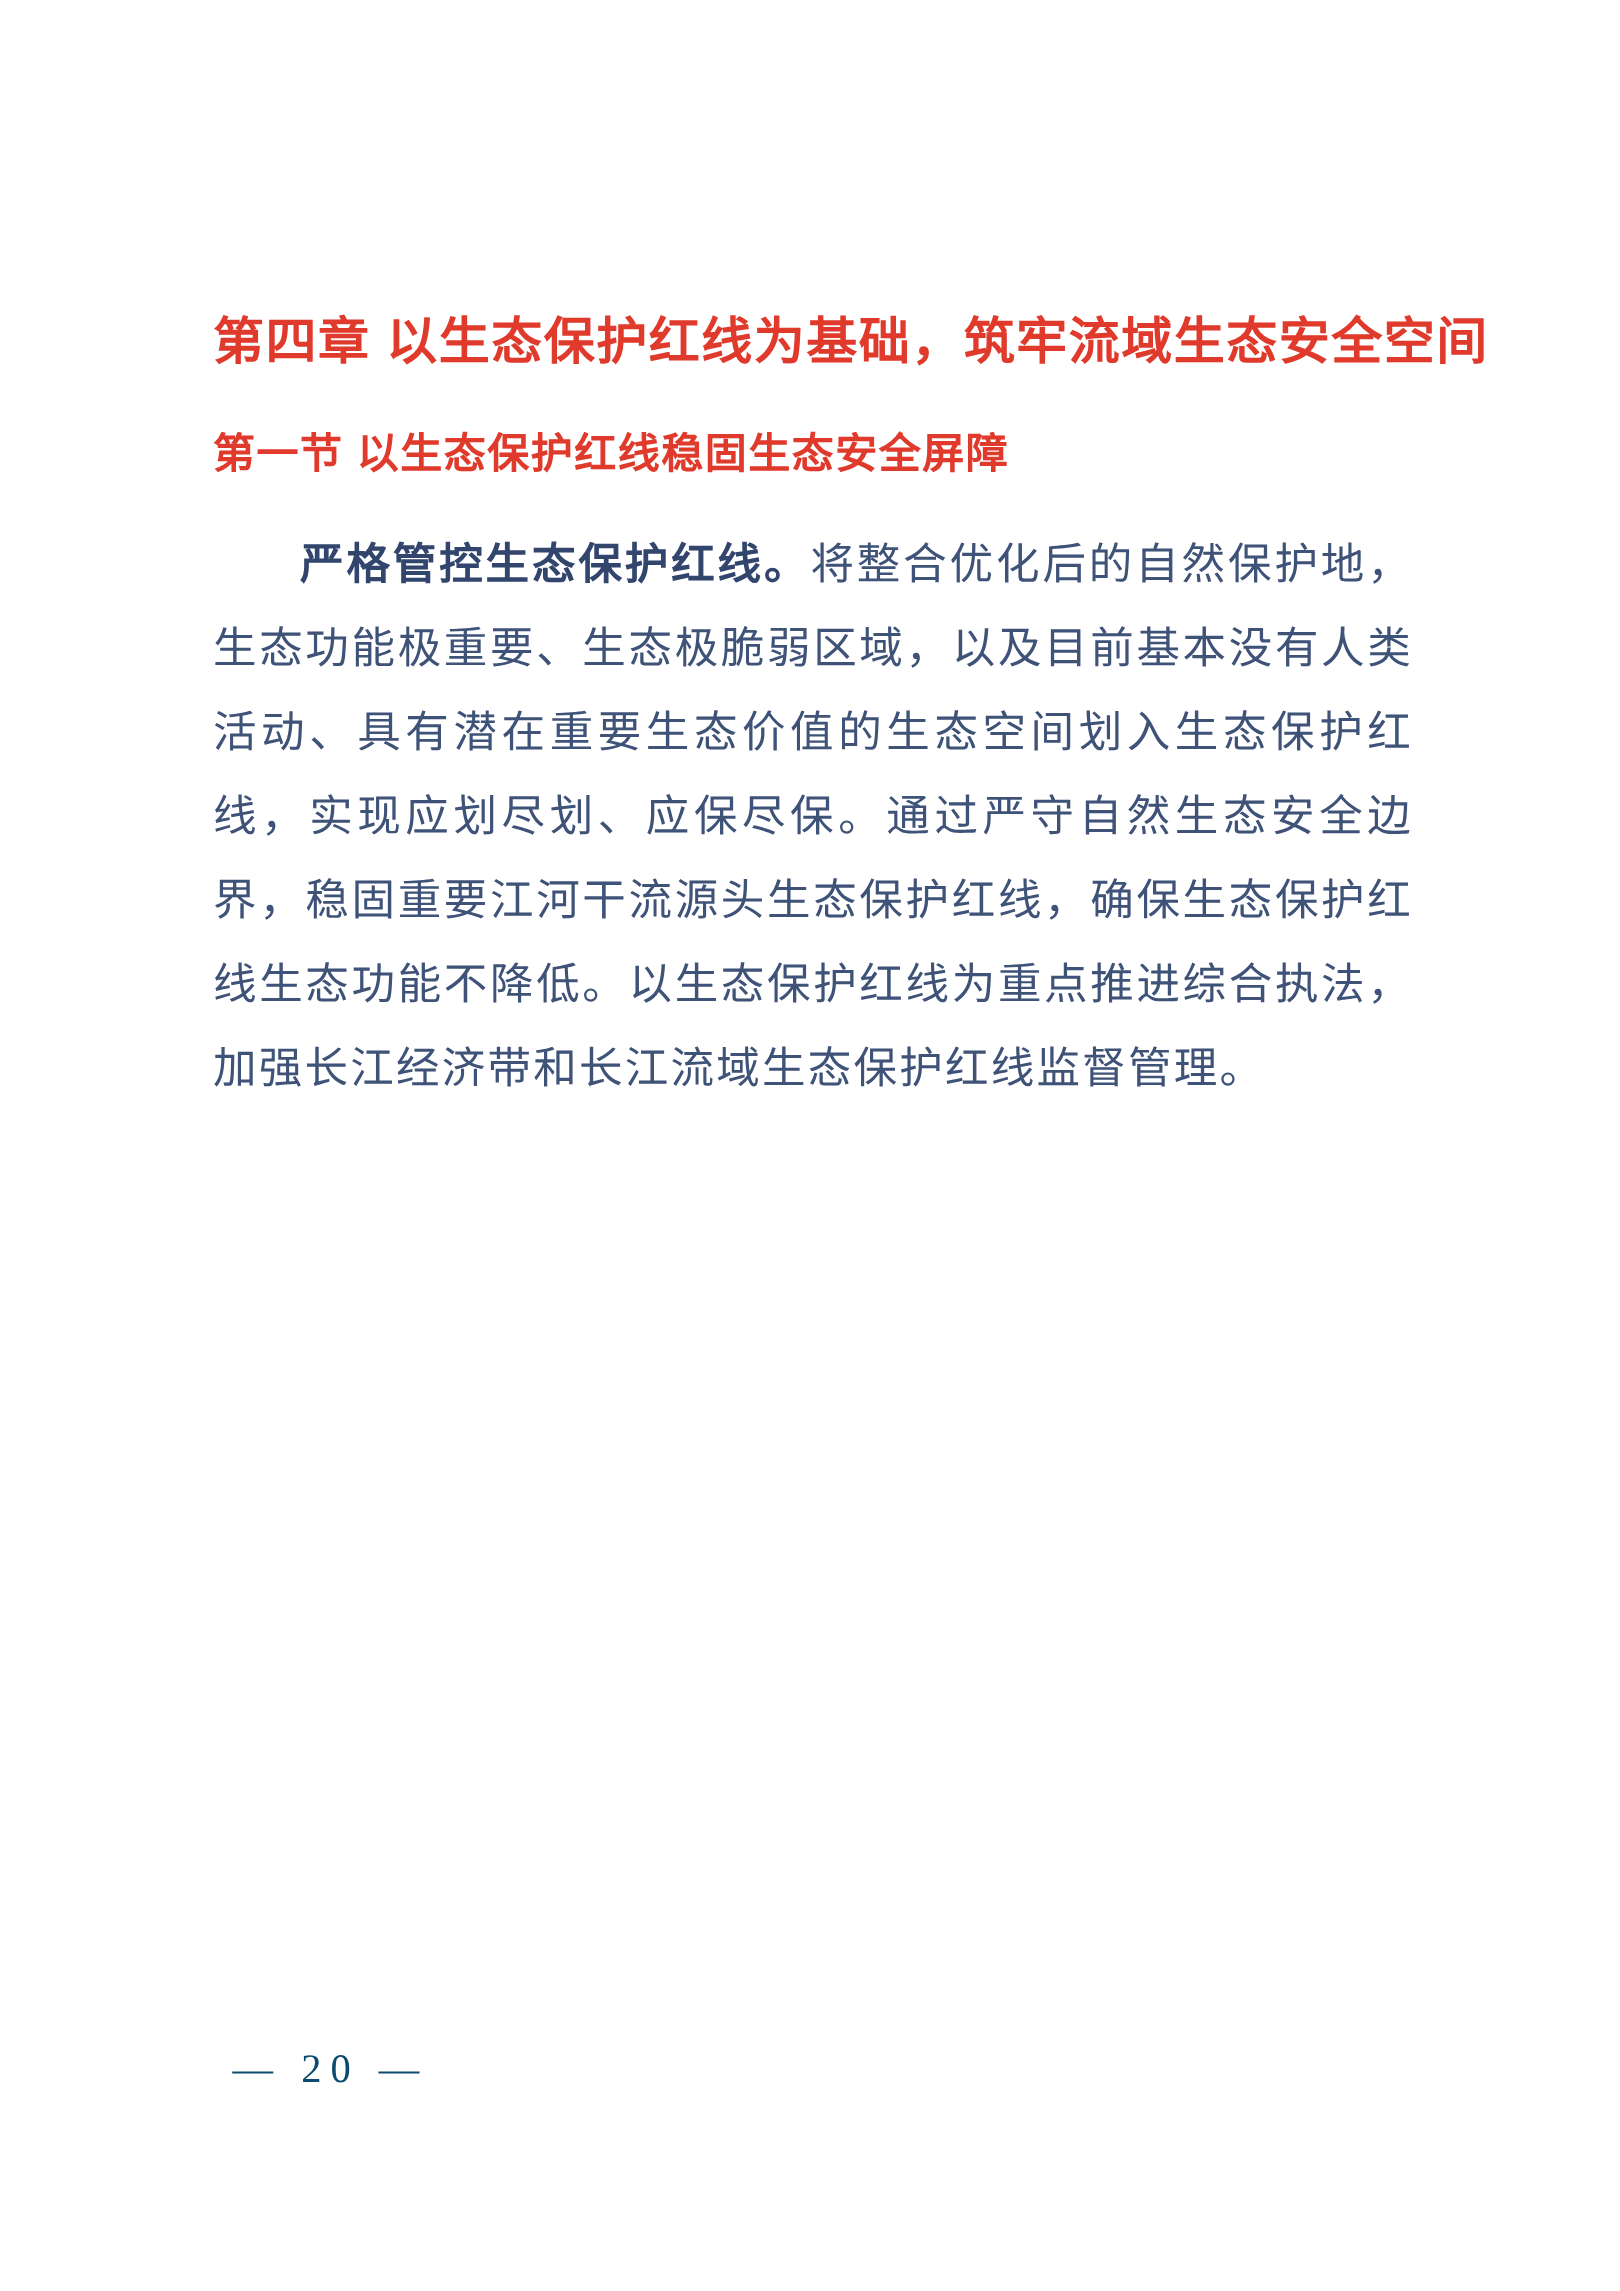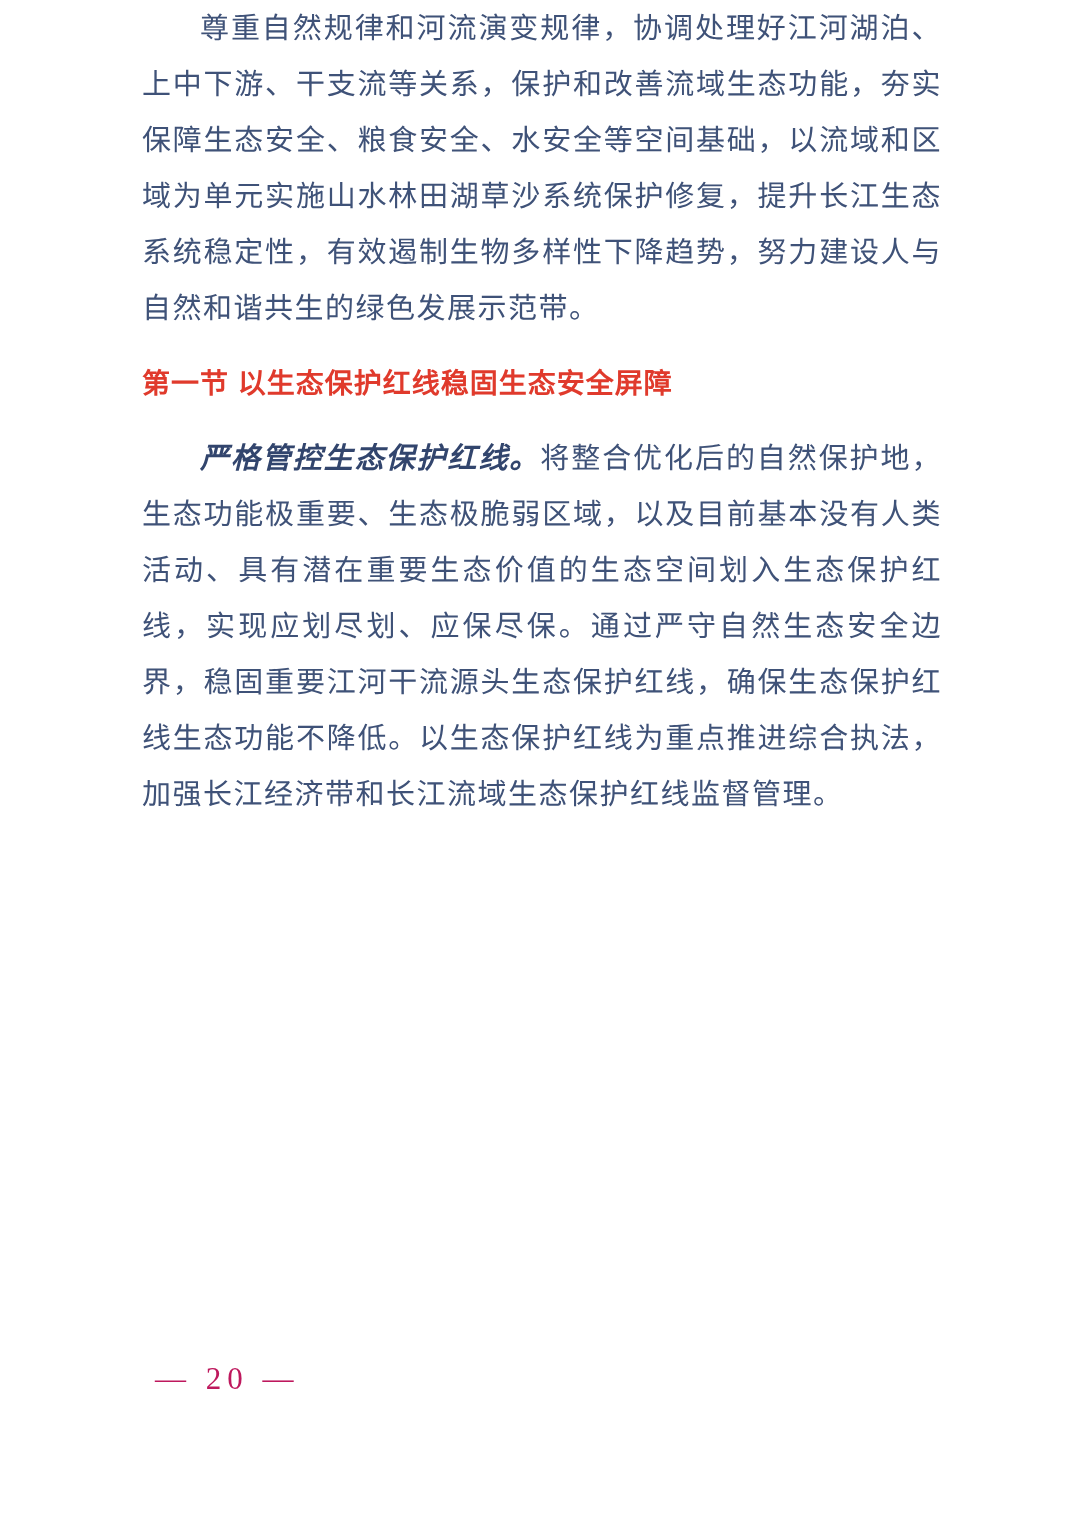--- a/index.html
+++ b/index.html
@@ -48,41 +48,40 @@
     font-size: 28px;
     line-height: 40px;
     text-align: left;
     color: #e03a2c;
     letter-spacing: 1px;
     white-space: nowrap;
   }
   .lead-bold {
     font-weight: 700;
     color: #32456d;
-    font-style: italic;
   }
   .page-number {
     position: absolute;
     left: 155px;
     top: 1362px;
-    font-size: 31px;
+    font-size: 27px;
     line-height: 34px;
-    color: #be185d;
+    color: #0c4a6e;
     letter-spacing: 6px;
     font-family: "Liberation Serif", "DejaVu Serif", serif;
   }
 </style>
 </head>
 <body>
 
 <div class="page">
   <div class="content">
 
+    <h1 class="chapter-title">第四章 以生态保护红线为基础，筑牢流域生态安全空间</h1>
 
-    <p class="body-para">尊重自然规律和河流演变规律，协调处理好江河湖泊、上中下游、干支流等关系，保护和改善流域生态功能，夯实保障生态安全、粮食安全、水安全等空间基础，以流域和区域为单元实施山水林田湖草沙系统保护修复，提升长江生态系统稳定性，有效遏制生物多样性下降趋势，努力建设人与自然和谐共生的绿色发展示范带。</p>
 
     <h2 class="section-title">第一节 以生态保护红线稳固生态安全屏障</h2>
 
     <p class="body-para"><span class="lead-bold">严格管控生态保护红线。</span><span>将整合优化后的自然保护地，生态功能极重要、生态极脆弱区域，以及目前基本没有人类活动、具有潜在重要生态价值的生态空间划入生态保护红线，实现应划尽划、应保尽保。通过严守自然生态安全边界，稳固重要江河干流源头生态保护红线，确保生态保护红线生态功能不降低。以生态保护红线为重点推进综合执法，加强长江经济带和长江流域生态保护红线监督管理。</span></p>
 
   </div>
 
   <div class="page-number">— 20 —</div>
 </div>
 

